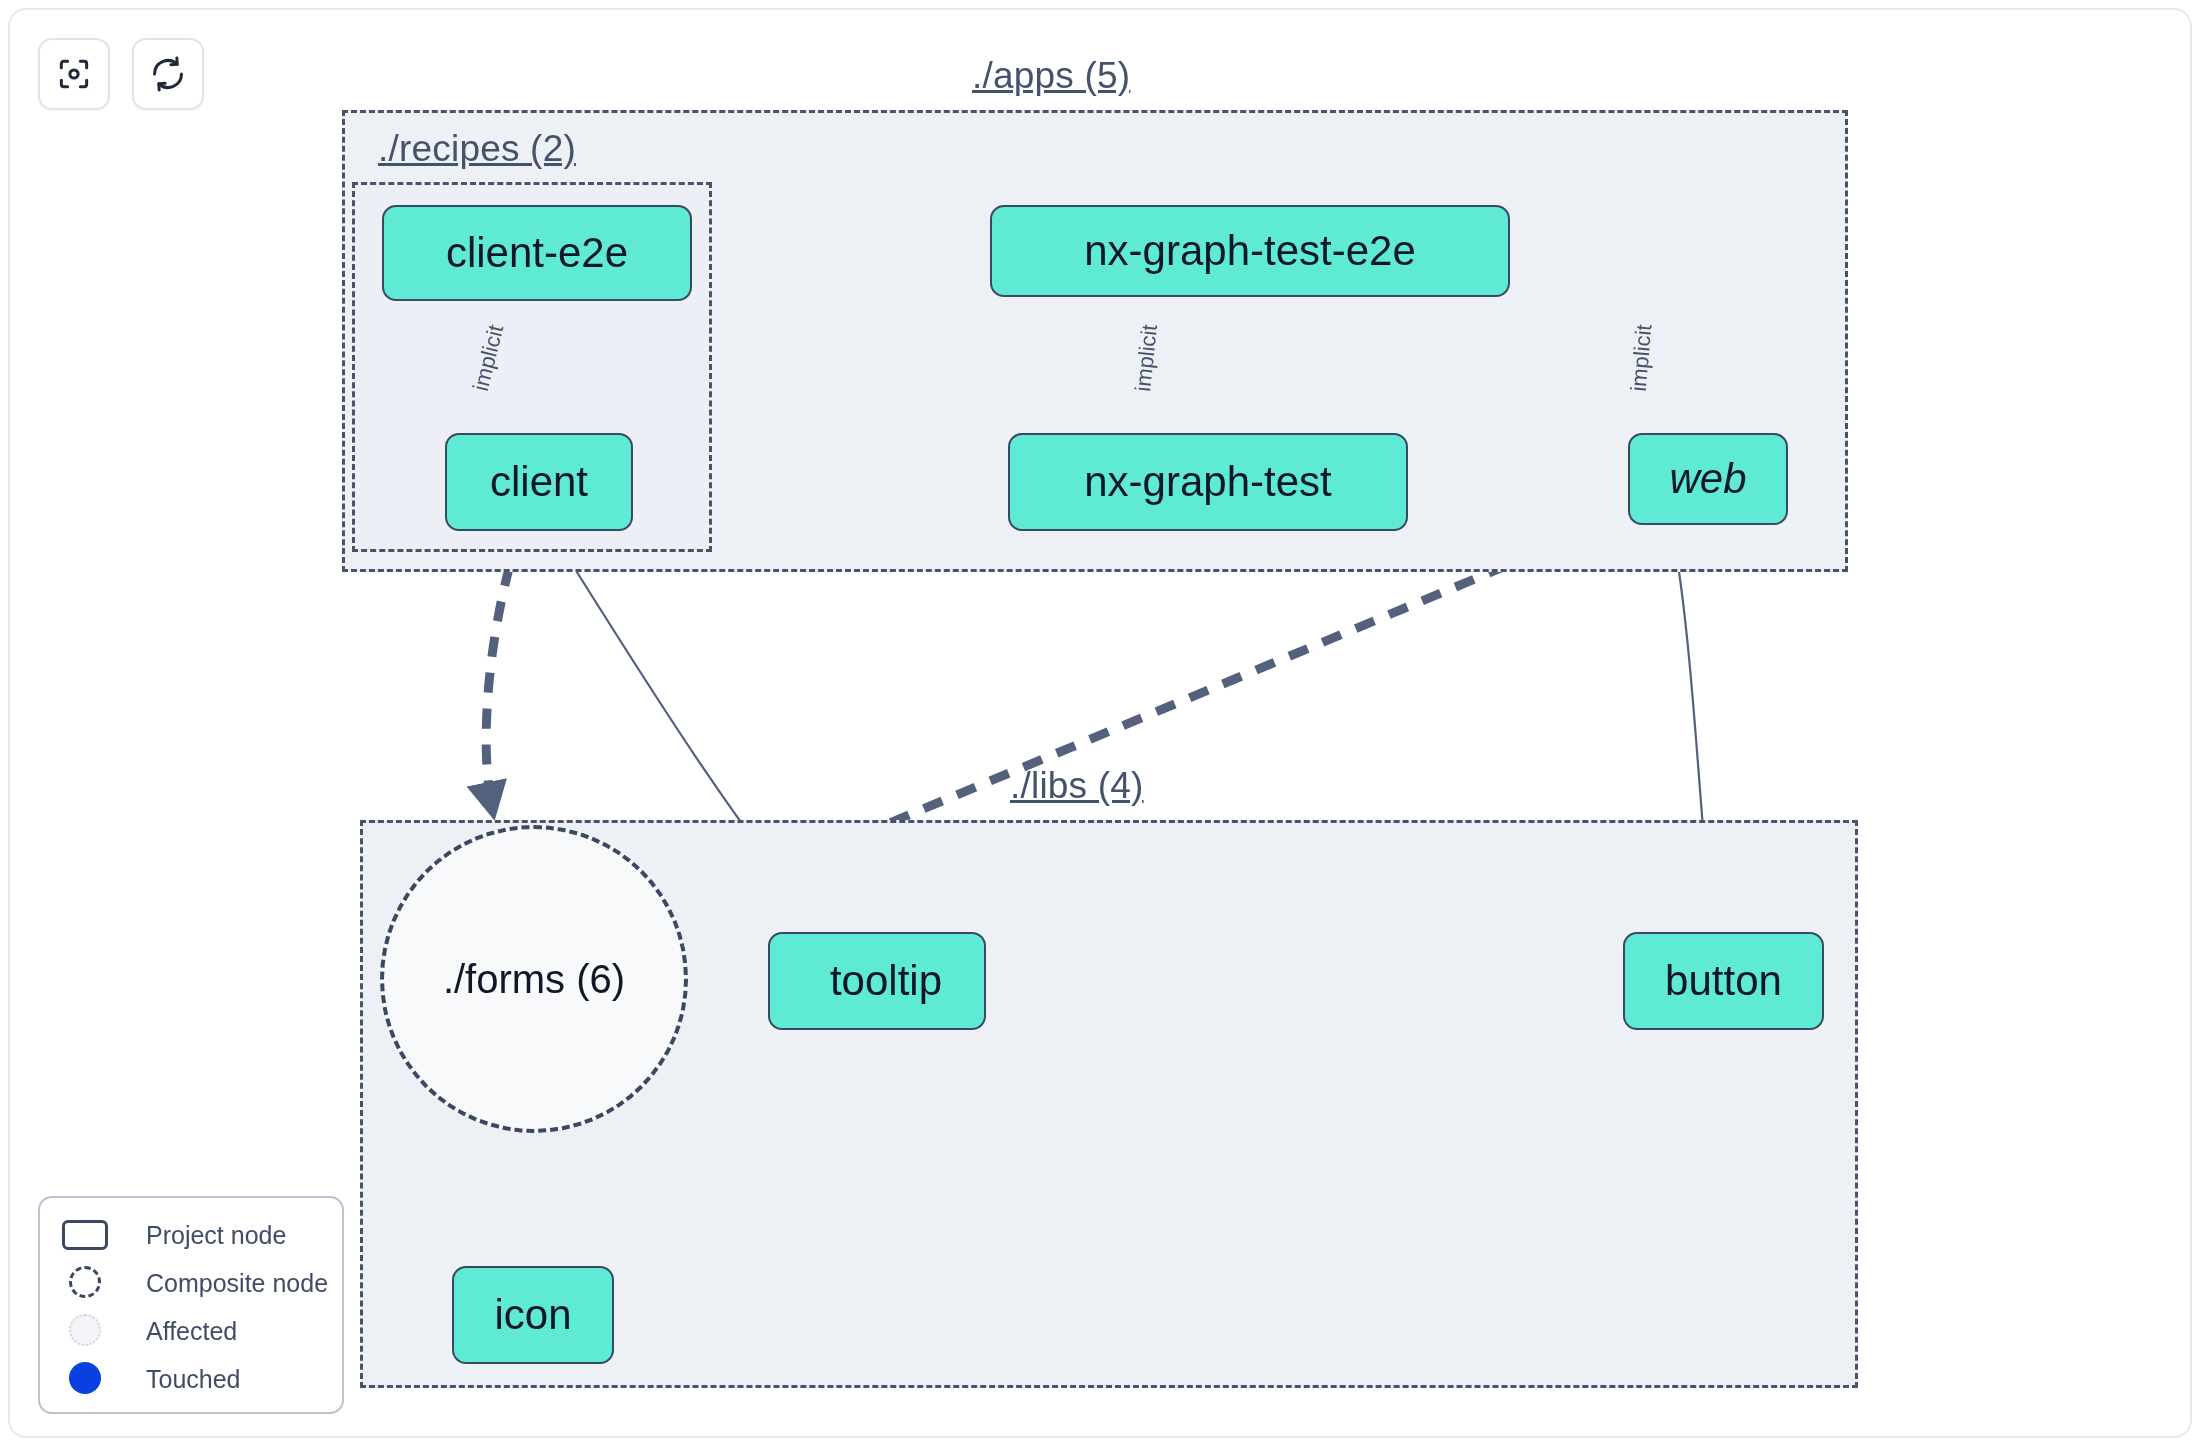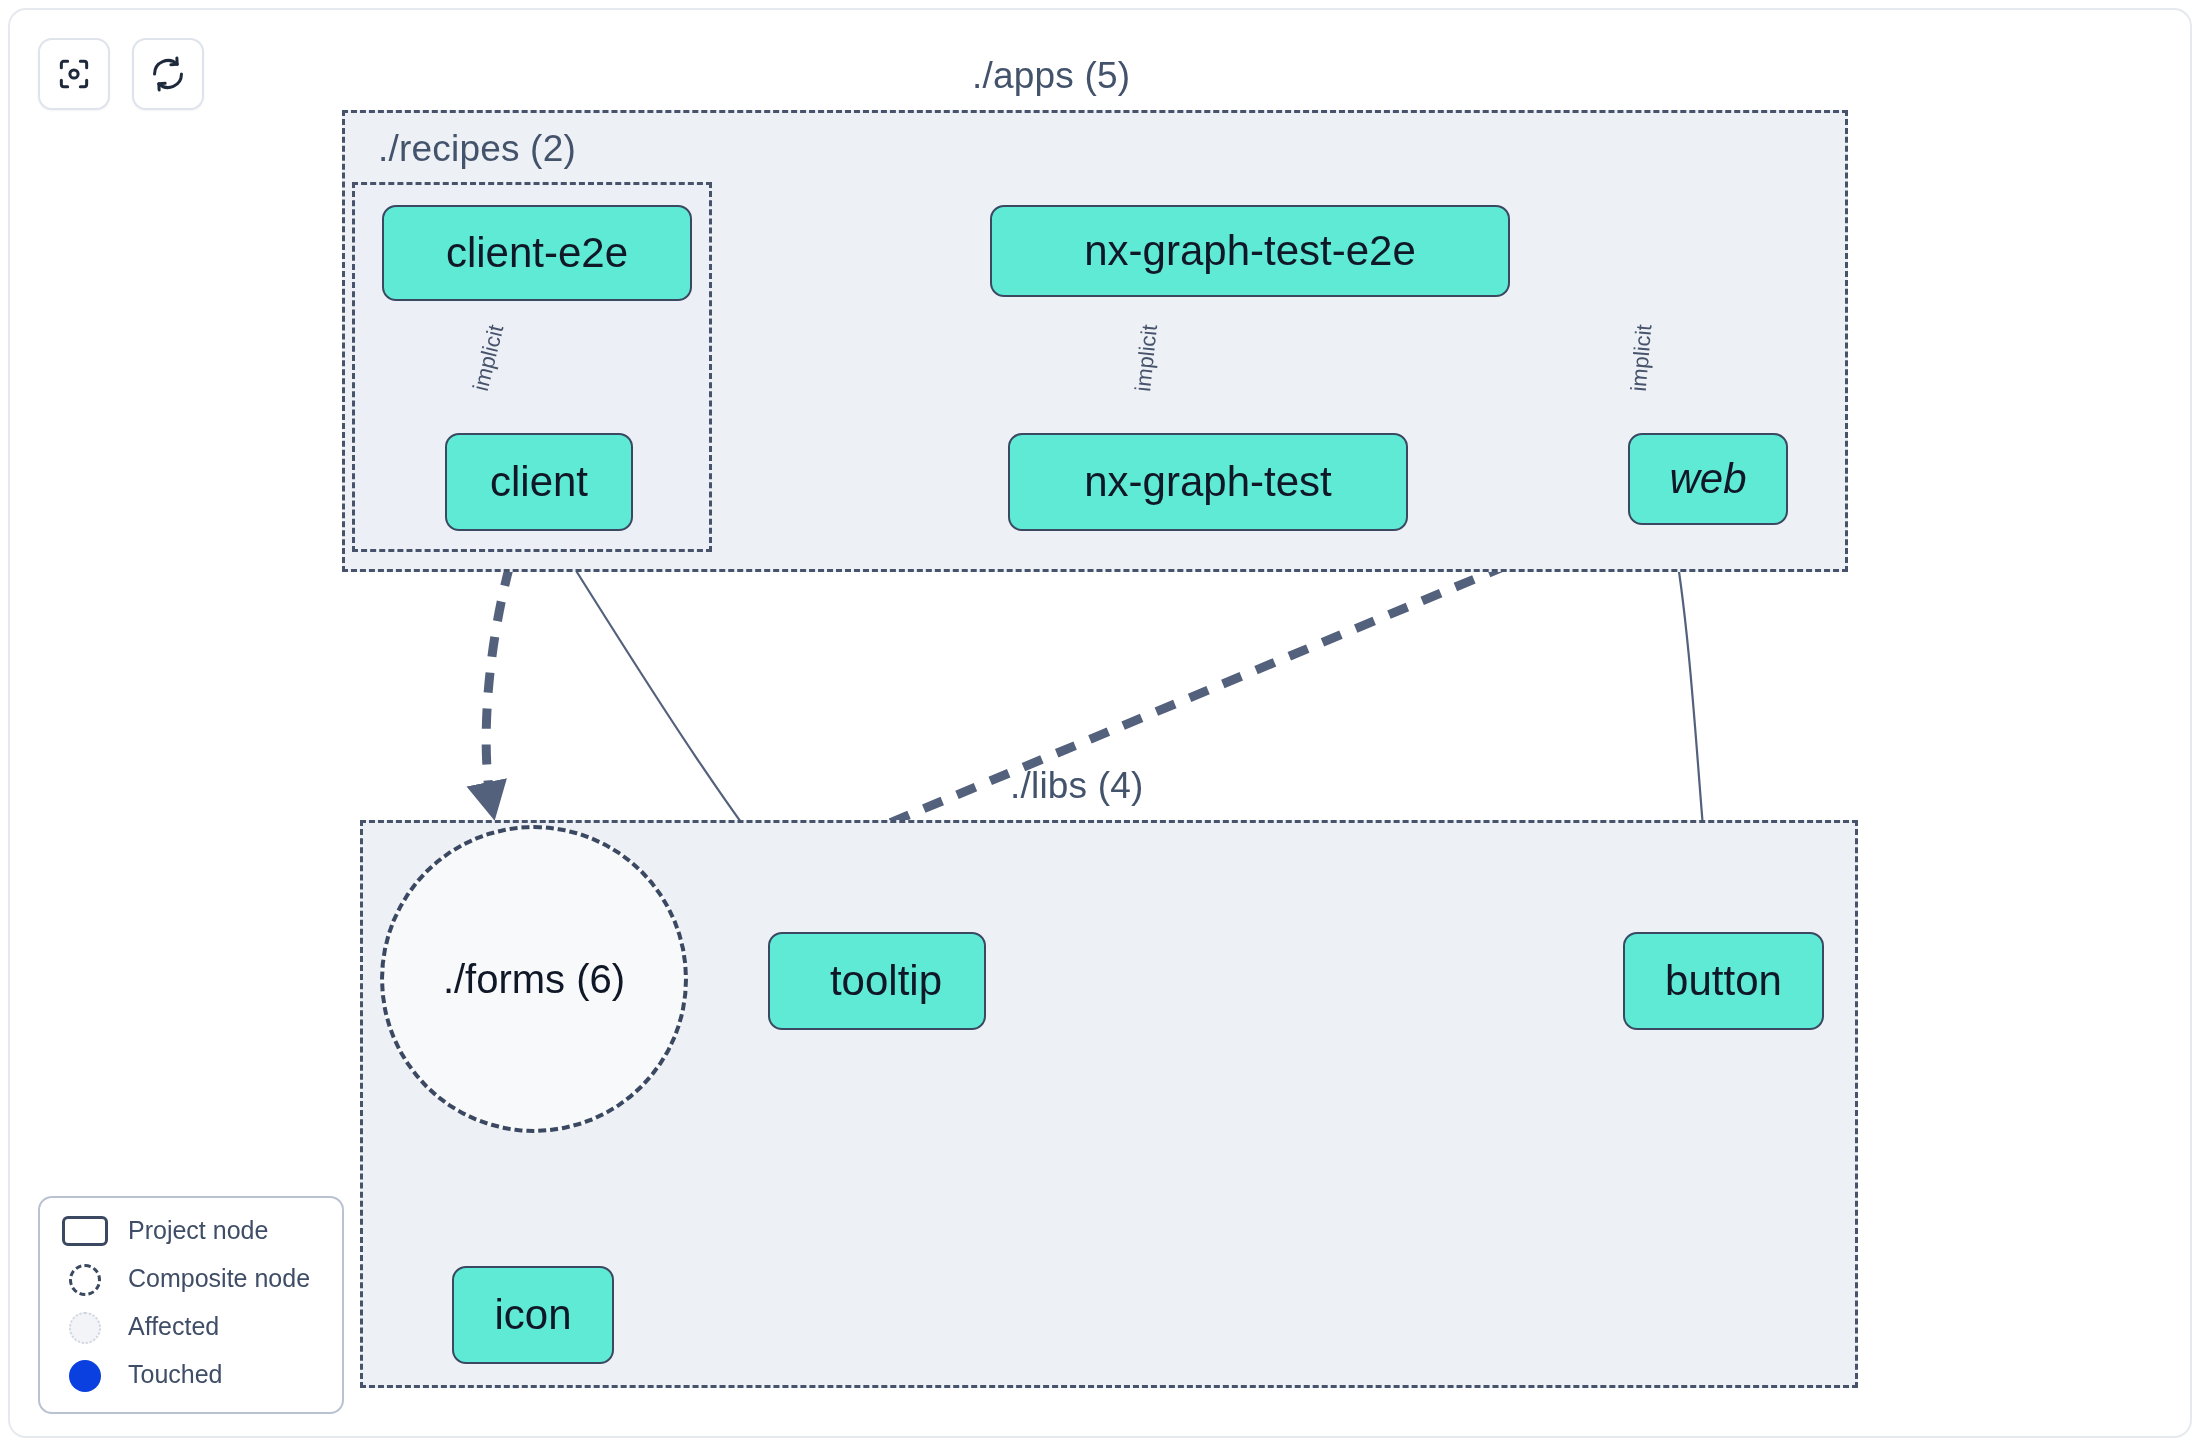--- a/index.html
+++ b/index.html
@@ -67,20 +67,21 @@
     z-index: 5;
   }
   .group-box.inner { background: #eceff5; border-width: 3px; }
   .group-label {
     position: absolute;
     font-size: 37px;
     color: #44536c;
     white-space: nowrap;
     z-index: 9;
     letter-spacing: .2px;
+    text-decoration: underline;
   }
 
   
   .node {
     position: absolute;
     background: #5eead4;
     border: 2.5px solid #3b4861;
     border-radius: 14px;
     display: flex; align-items: center; justify-content: center;
     color: #101828;
@@ -114,21 +115,21 @@
     left: 38px; top: 1196px;
     width: 306px;
     background: #ffffff;
     border: 2px solid #b9c2d0;
     border-radius: 14px;
     padding: 18px 20px 18px 22px;
     z-index: 60;
     display: flex; flex-direction: column; gap: 14px;
   }
   .legend-row {
-    display: flex; align-items: flex-start; gap: 20px;
+    display: flex; align-items: flex-end; gap: 38px;
     height: 34px;
   }
   .legend-mark { width: 46px; display: flex; align-items: center; justify-content: center; flex: 0 0 46px; }
   .lm-rect {
     width: 46px; height: 30px;
     border: 3px solid #3b4861;
     border-radius: 6px;
     background: #ffffff;
   }
   .lm-circle-dashed {

